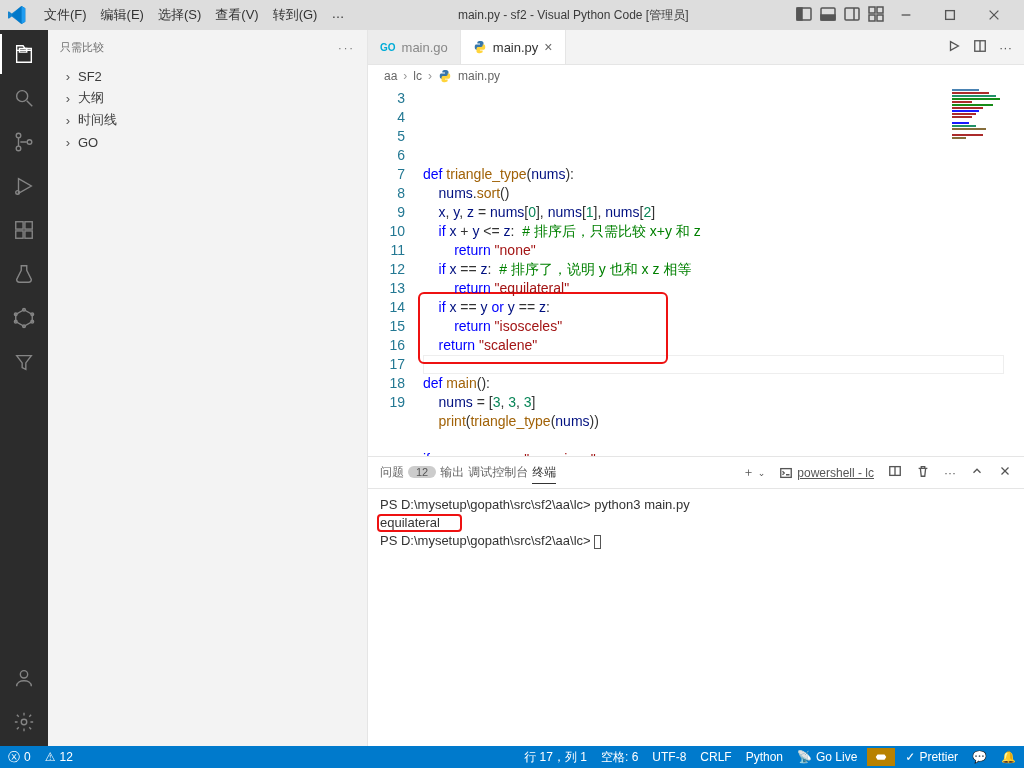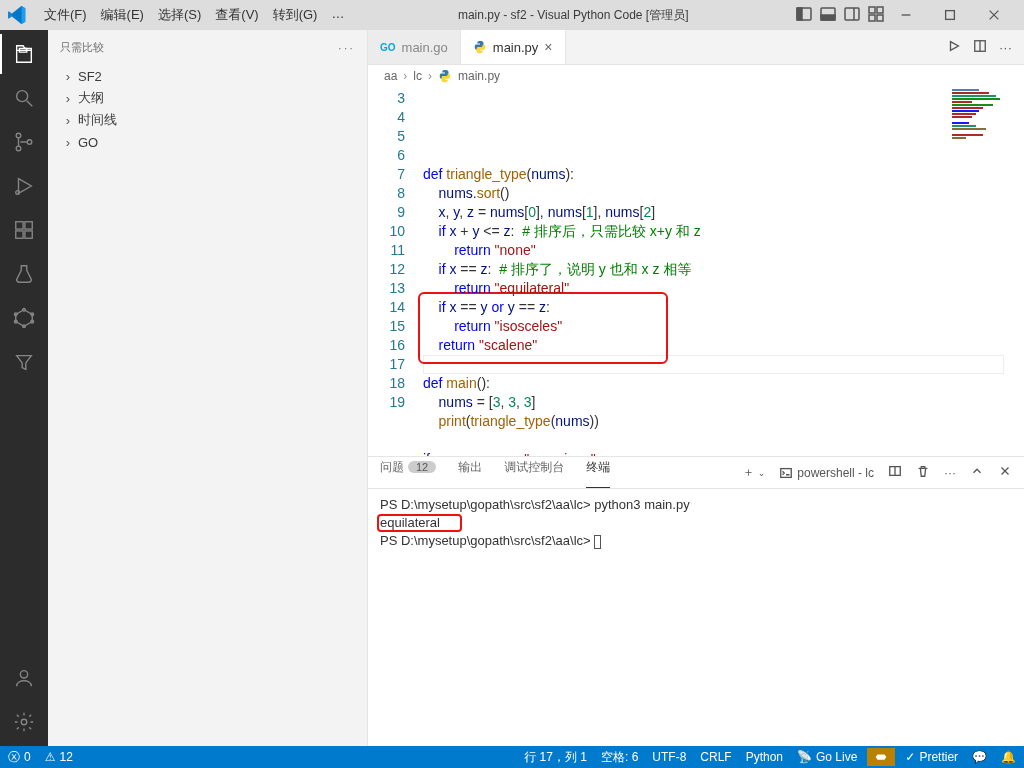--- a/index.html
+++ b/index.html
@@ -48,21 +48,21 @@
 .str { color:#a31515; }
 .num { color:#098658; }
 .cm { color:#008000; }
 .var { color:#001080; }
 .redbox { position:absolute; border:2.5px solid #e11; border-radius:6px; pointer-events:none; }
 .minimap { position:absolute; top:2px; right:4px; width:68px; height:60px; opacity:0.9; }
 .minimap div { height:2px; margin-bottom:1px; }
 .cursor-line { position:absolute; left:0; right:20px; height:19px; border:1px solid #eee; }
 
 .panel { height:290px; border-top:1px solid #e5e5e5; display:flex; flex-direction:column; }
-.panel-tabs { height:32px; display:flex; padding:0 12px; gap:22px; border-bottom:1px solid #e5e5e5; font-size:12px; color:#666; }
+.panel-tabs { height:32px; display:flex; align-items:center; padding:0 12px; gap:4px; border-bottom:1px solid #e5e5e5; font-size:12px; color:#666; }
 .panel-tabs .ptab { padding:2px 0; }
 .panel-tabs .ptab.active { color:#333; border-bottom:1px solid #333; }
 .panel-tabs .badge { background:#ccc; color:#555; border-radius:10px; padding:0 8px; font-size:11px; margin-left:4px; }
 .panel-tabs .right { margin-left:auto; display:flex; align-items:center; gap:14px; color:#555; }
 .terminal { flex:1; font-family:Consolas,monospace; font-size:13px; padding:8px 12px; color:#333; position:relative; }
 .terminal .line { white-space:pre; height:18px; }
 .terminal .prompt-path { color:#333; }
 .terminal .cmd { color:#333; }
 .redbox2 { position:absolute; border:2px solid #e11; border-radius:4px; pointer-events:none; }
 
@@ -315,21 +315,21 @@
     </div>
 
     <div class="panel">
       <div class="panel-tabs">
         <span class="ptab"><span>问题</span><span class="badge">12</span></span>
         <span class="ptab">输出</span>
         <span class="ptab">调试控制台</span>
         <span class="ptab active">终端</span>
         <div class="right">
           <span>＋ <span style="font-size:9px;">⌄</span></span>
-          <span style="display:flex;align-items:center;gap:4px;">
+          <span style="display:flex;align-items:center;gap:4px;text-decoration:underline;">
               <svg class="small-icon" viewBox="0 0 16 16">
                 <rect x="2" y="3" width="12" height="10"></rect>
                 <path d="M4 6l2 2-2 2M8 10h4"></path>
               </svg>
               <span>powershell - lc</span>
             </span>
           <span><svg class="small-icon" viewBox="0 0 16 16">
                 <rect x="2" y="3" width="12" height="10"></rect>
                 <line x1="8" y1="3" x2="8" y2="13"></line>
               </svg></span>

